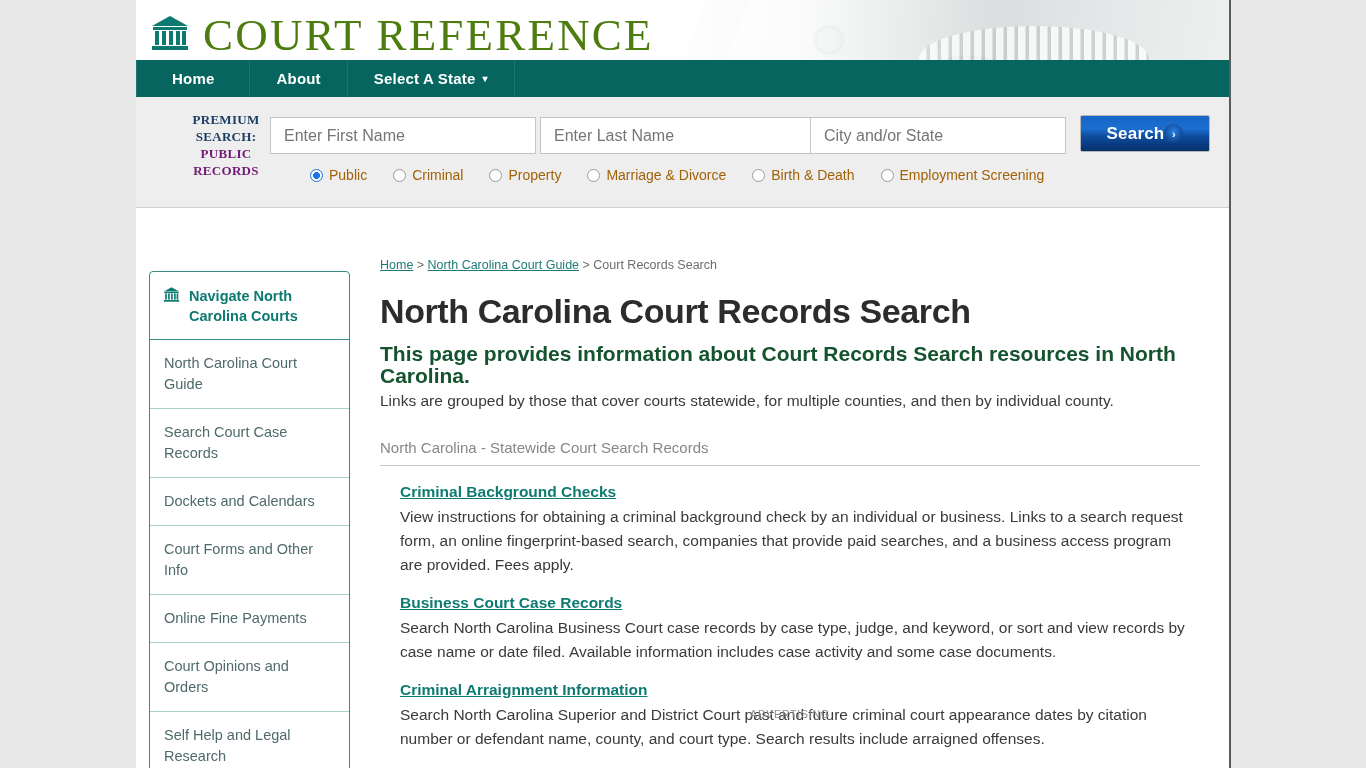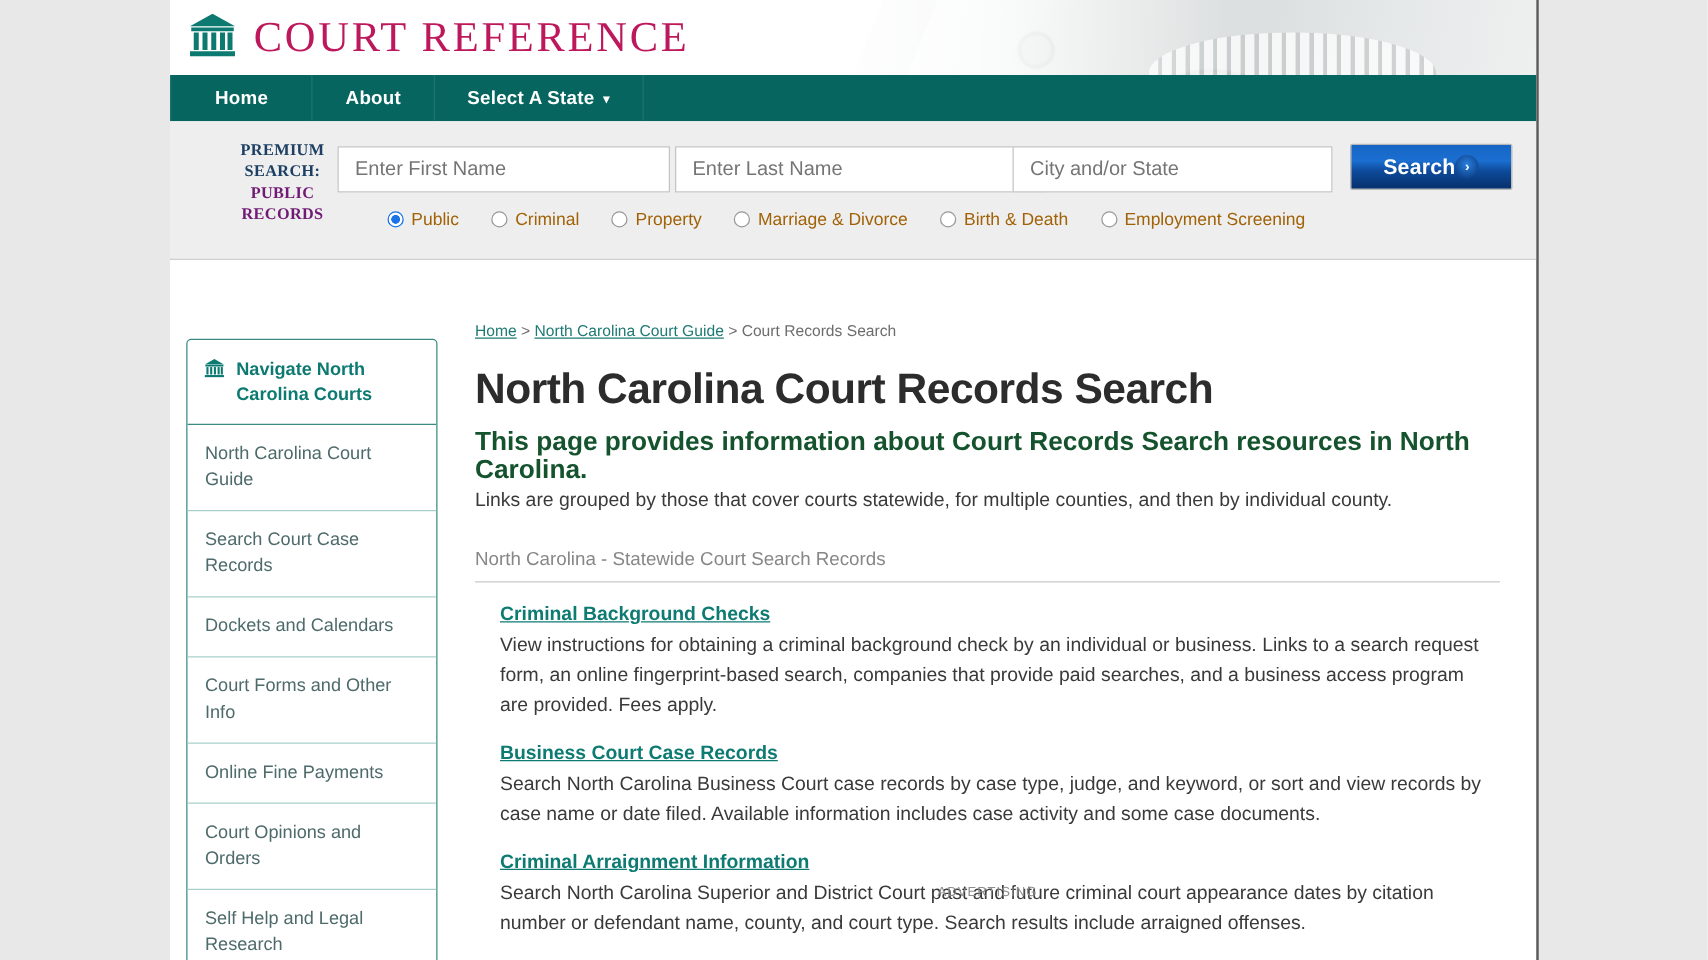--- a/index.html
+++ b/index.html
@@ -66,23 +66,23 @@
   .brand {
     position: absolute;
     left: 14px; top: 9px;
     display: flex;
     align-items: center;
     gap: 13px;
   }
   .brand-icon { display: block; }
   .brand-name {
     font-family: "Liberation Serif", serif;
-    font-size: 34px;
+    font-size: 45px;
     letter-spacing: 2.2px;
-    color: #be185d;
+    color: #4d7c0f;
     font-weight: 400;
     white-space: nowrap;
   }
 
   
   .navbar {
     height: 37px;
     background: #06665f;
     display: flex;
     align-items: stretch;

